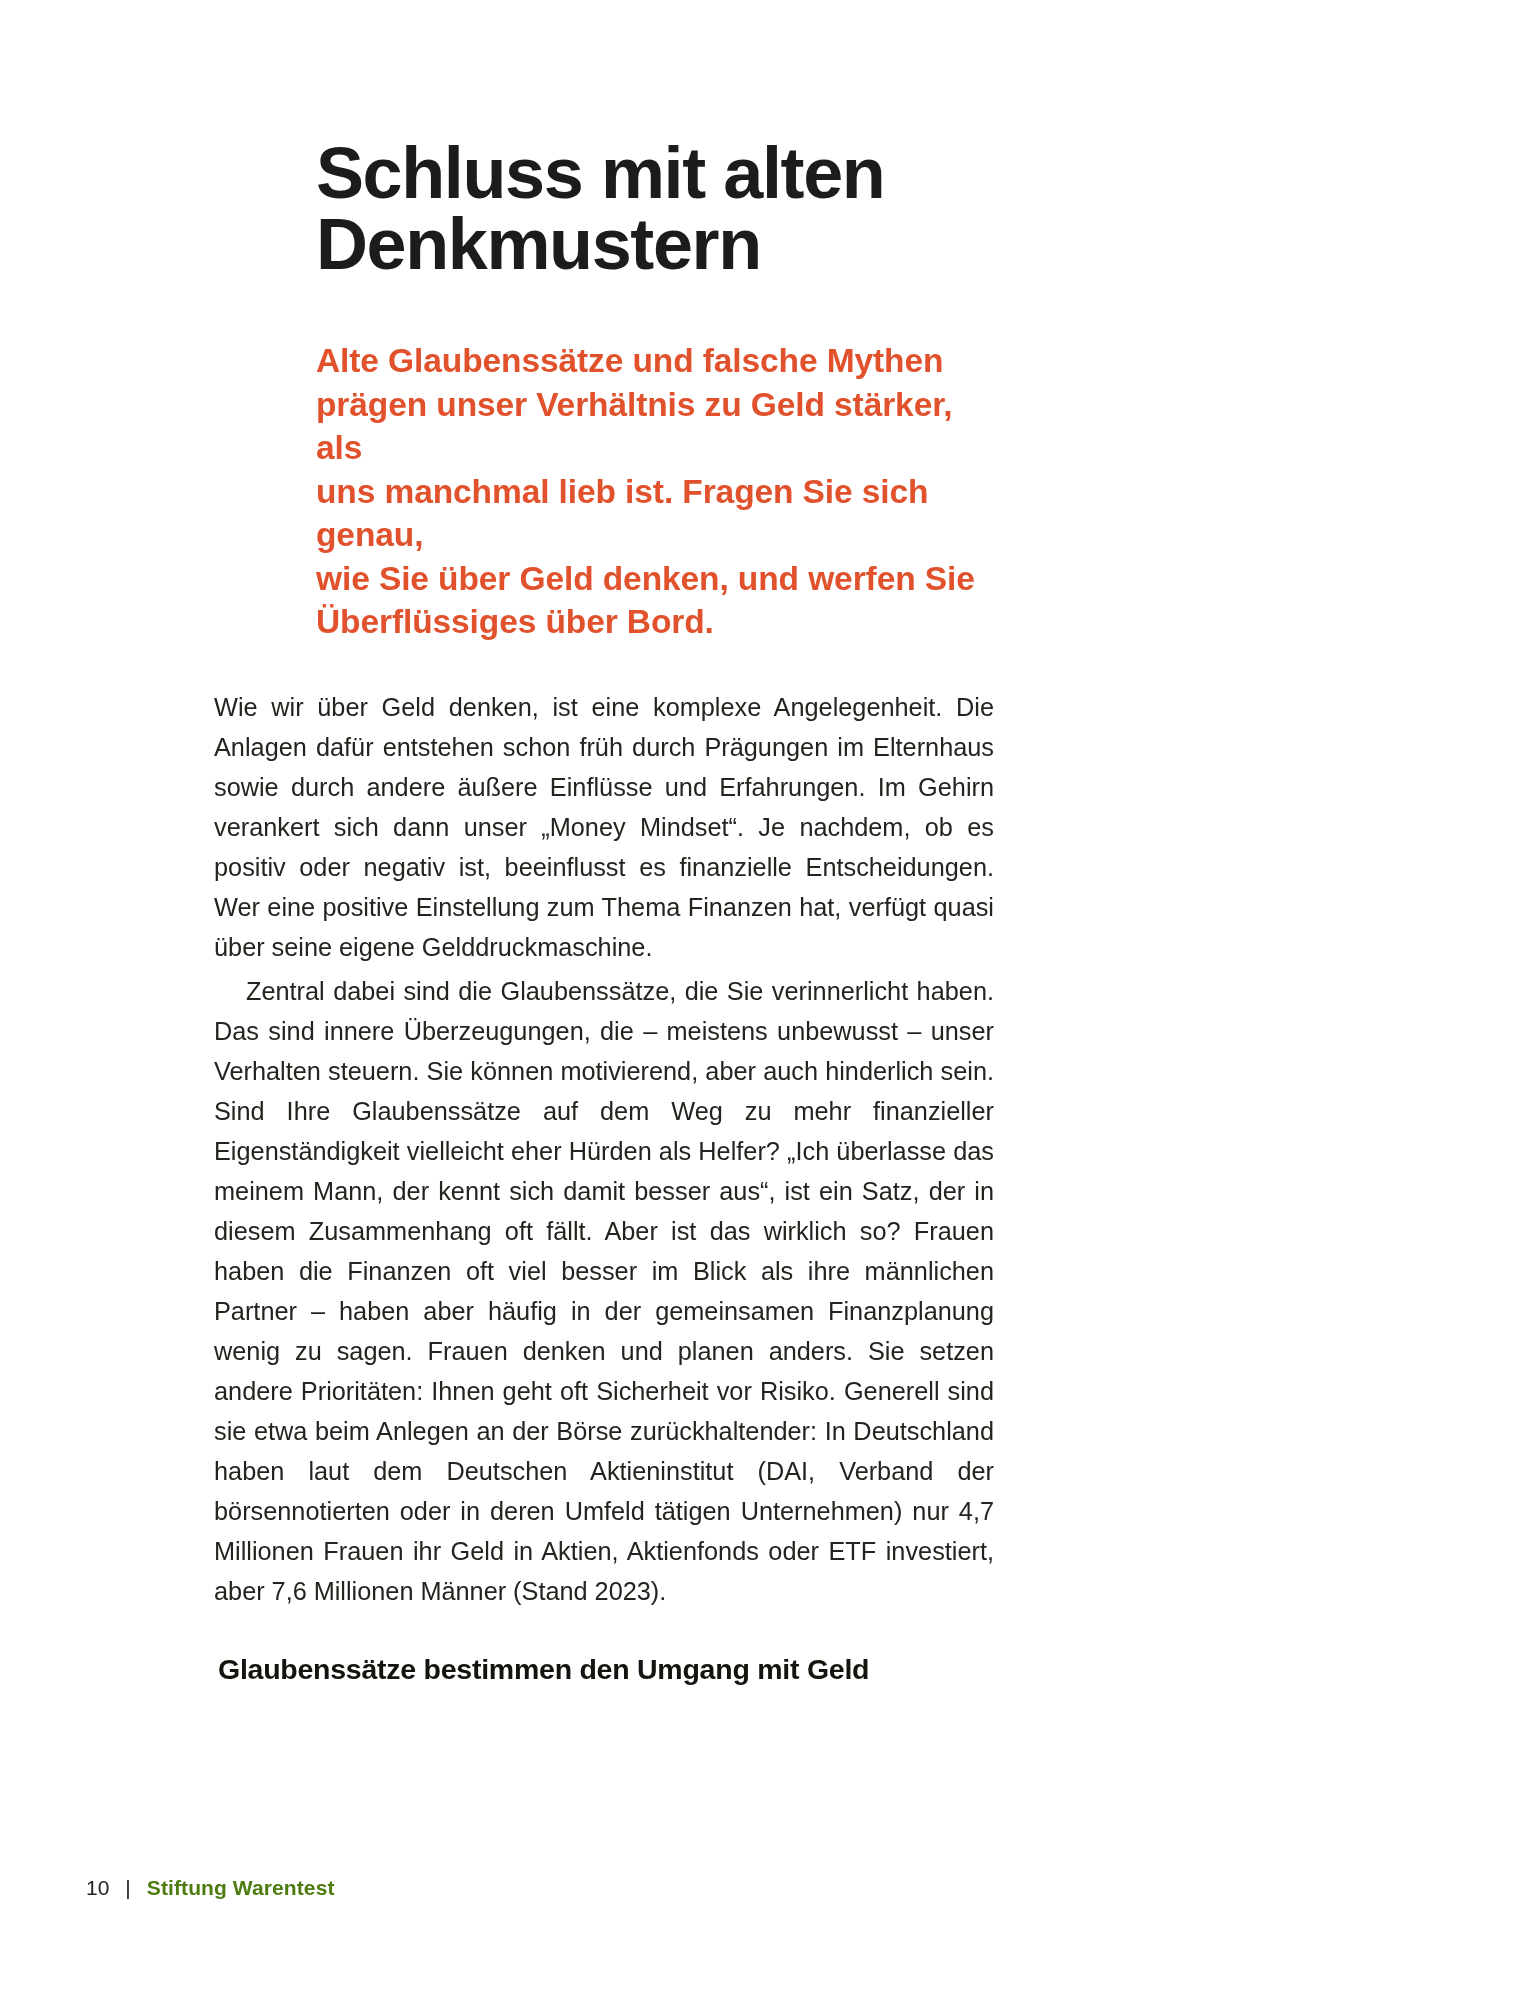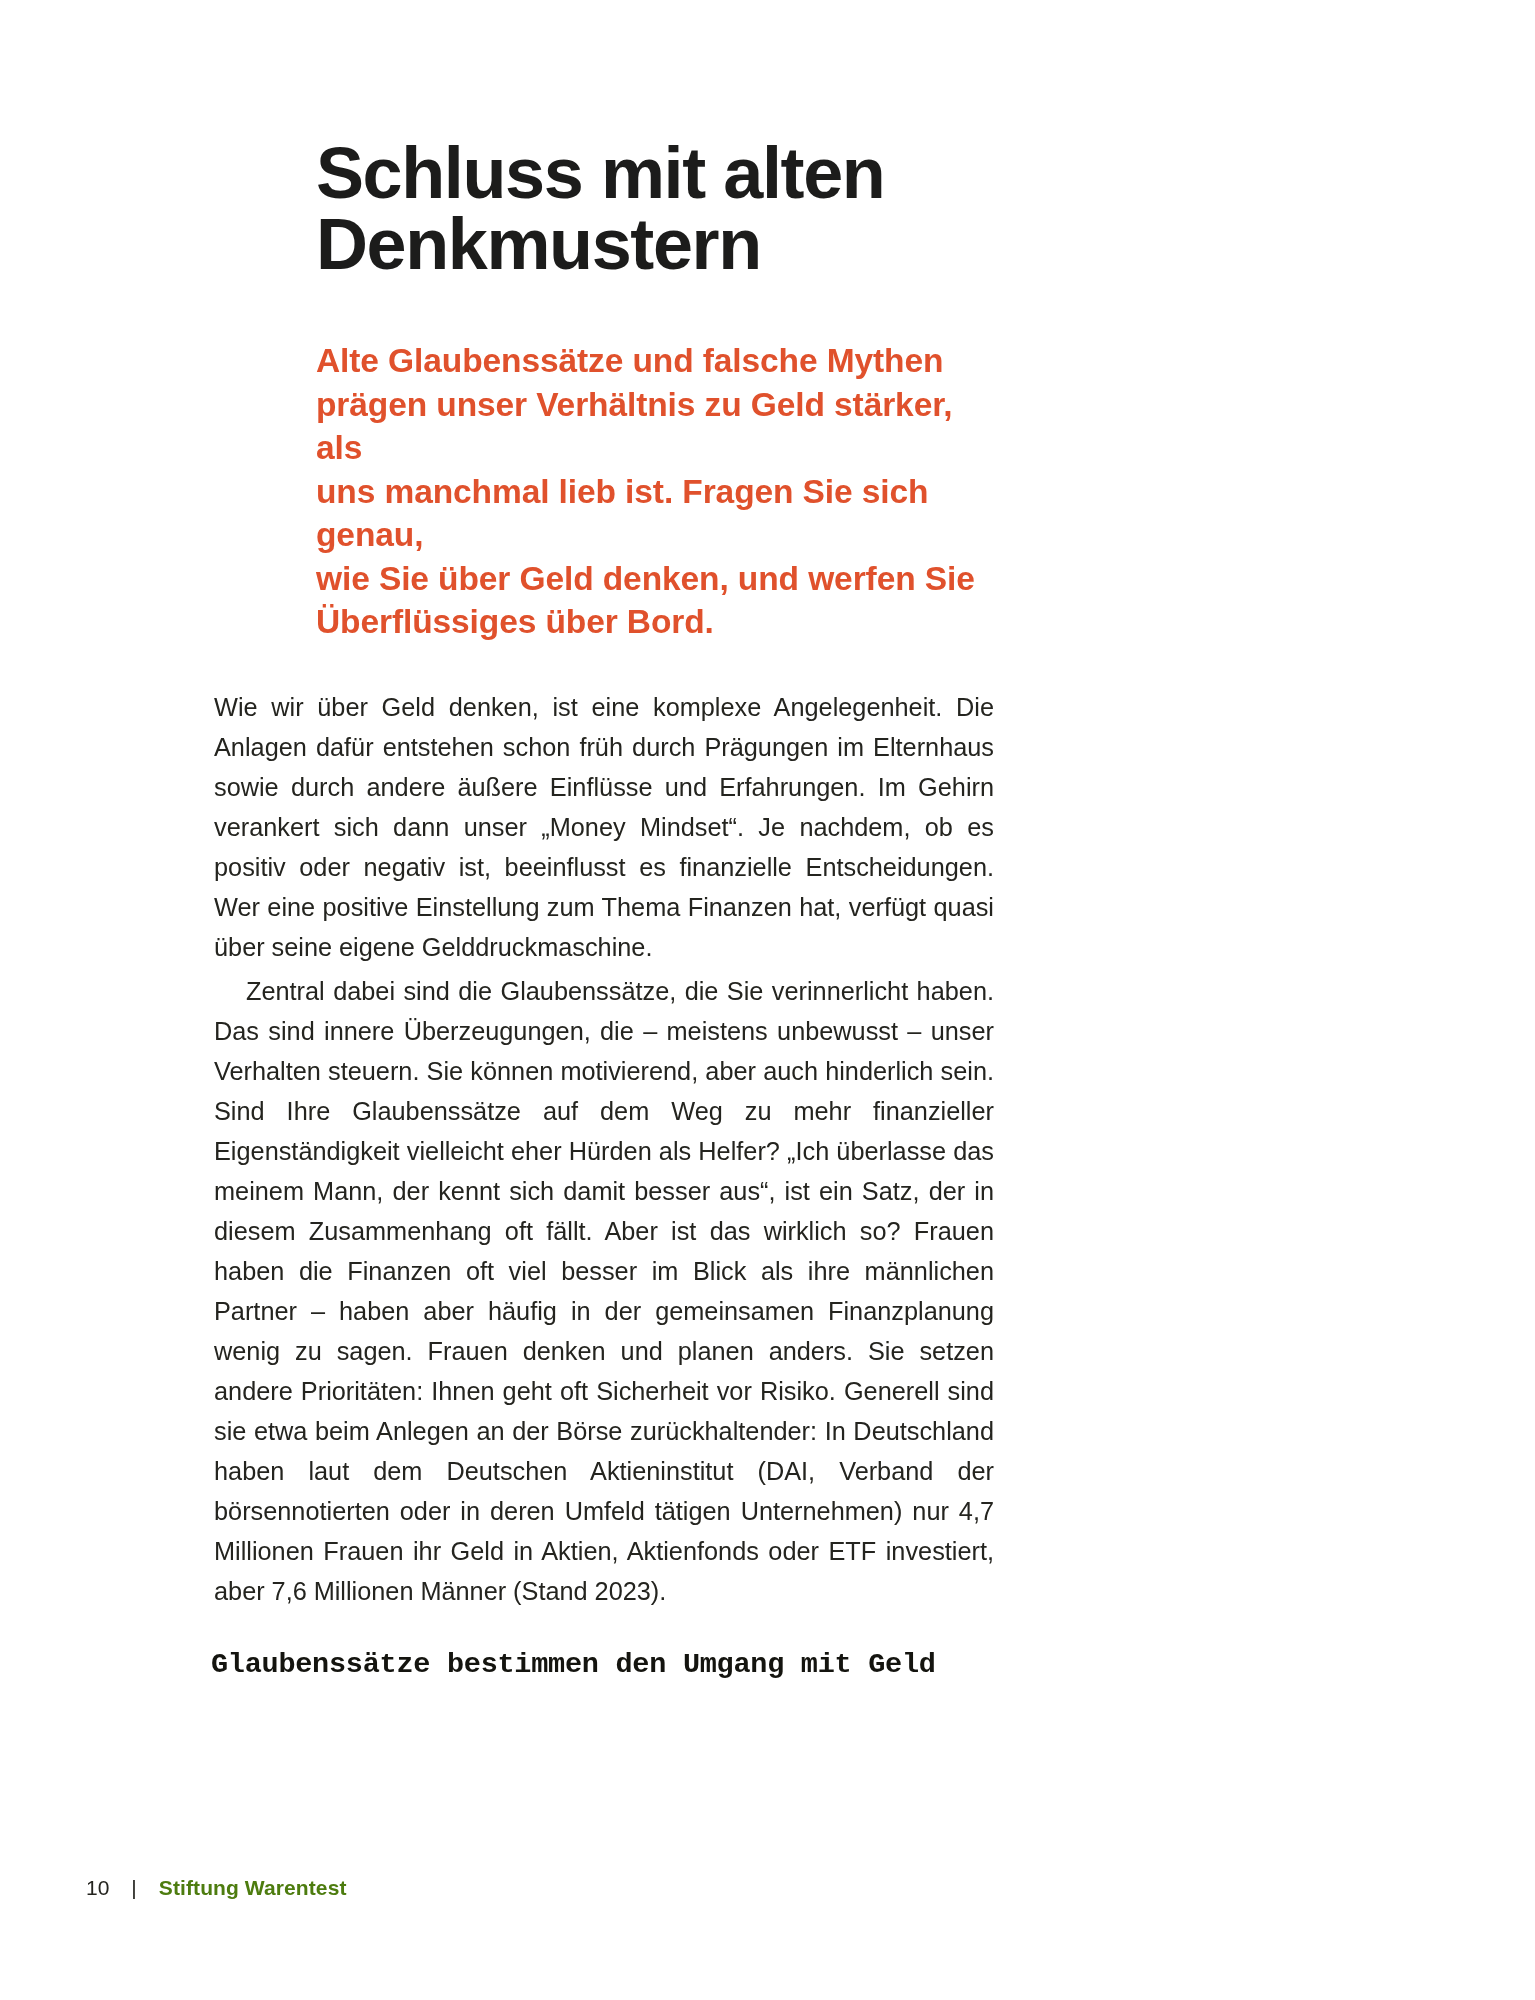--- a/index.html
+++ b/index.html
@@ -71,38 +71,38 @@
     text-justify: inter-word;
     -webkit-hyphens: manual;
     hyphens: manual;
     word-spacing: -0.1px;
   }
   .body-p.indented {
     text-indent: 32px;
   }
 
   .section-head {
-    margin: 1px;
+    margin: 8px;
     padding-top: 30px;
-    font-family: Liberation Mono, monospace;
+    font-family: Liberation Sans, sans-serif;
     font-weight: 700;
     font-size: 28.5px;
     line-height: 40px;
     letter-spacing: -0.25px;
     color: #14140f;
   }
 
   
   .footer {
     position: absolute;
     left: 86px;
     top: 1876px;
     display: flex;
     align-items: baseline;
-    gap: 11px;
+    gap: 5px;
     font-family: "Liberation Sans", "DejaVu Sans", sans-serif;
     font-size: 21px;
     font-weight: 700;
     white-space: pre;
   }
   .footer-page {
     color: #24241f;
     font-weight: 400;
   }
   .footer-sep {

